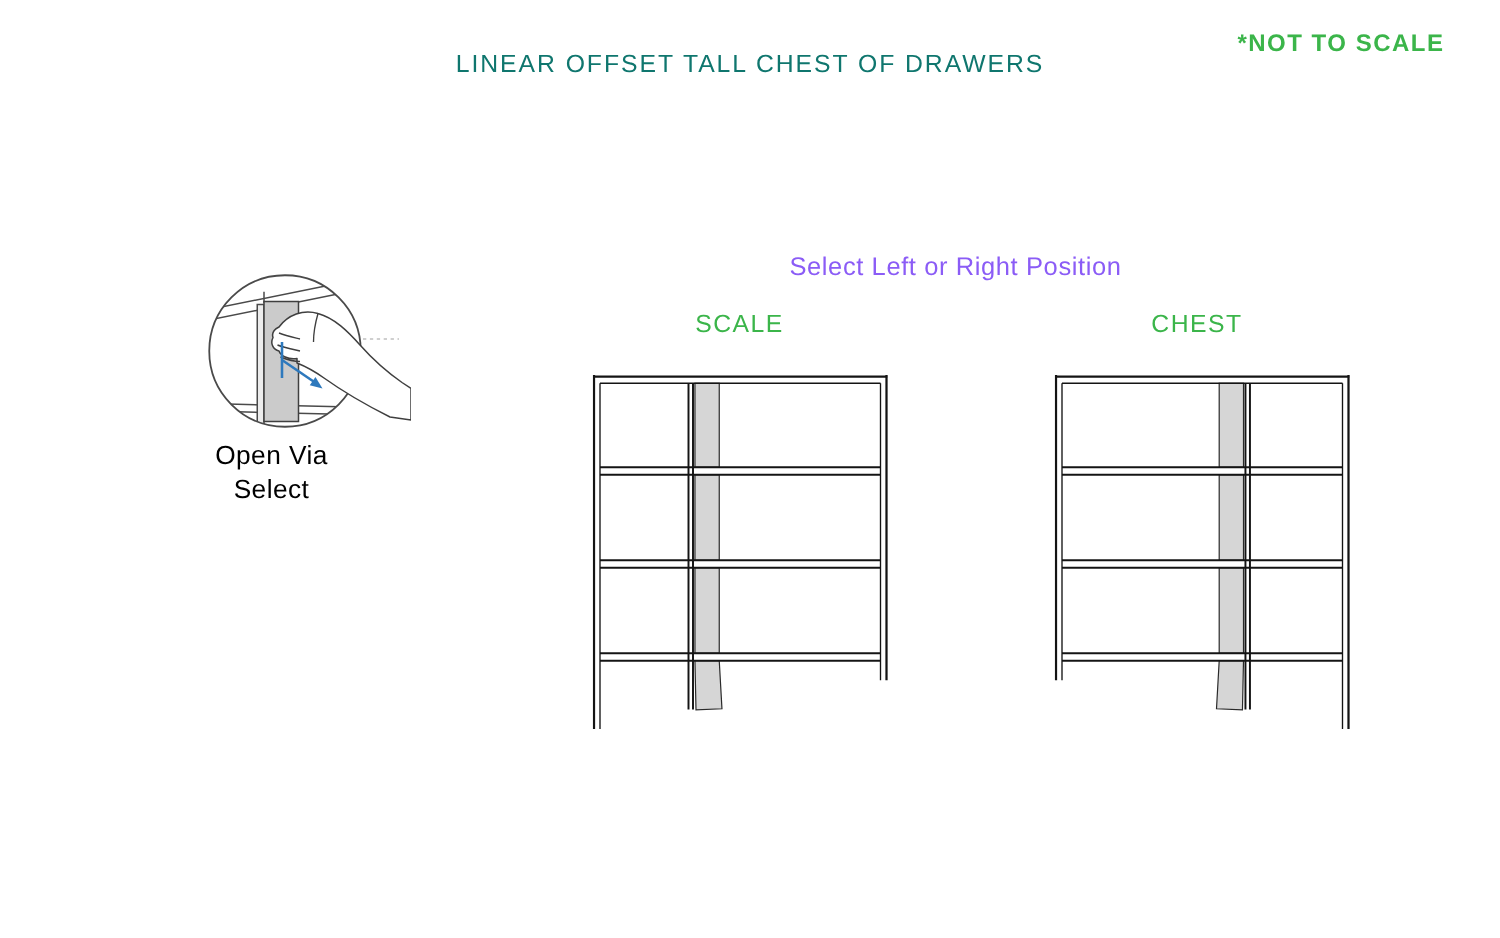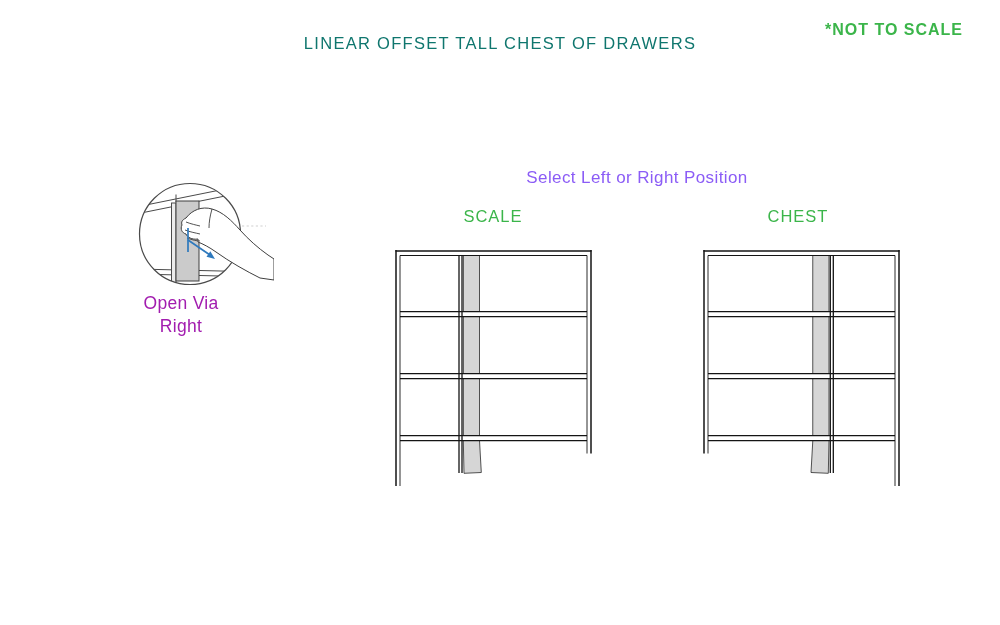--- a/index.html
+++ b/index.html
@@ -25,21 +25,21 @@
     font-size:16.5px;font-weight:500;letter-spacing:1px;color:#3bb54a;
   }
   .option-label.left{left:438px;}
   .option-label.right{left:743px;}
   .chest{top:250px;width:197px;height:238px;}
   .chest.left{left:395px;}
   .chest.right{left:703px;}
   .illustration{left:126px;top:172px;width:148px;height:128px;}
   .illustration-caption{
     left:111px;top:292px;width:140px;text-align:center;
-    font-size:17.5px;line-height:22.5px;color:#a21caf;letter-spacing:.3px;
+    font-size:17.5px;line-height:22.5px;color:#000000;letter-spacing:.3px;
   }
   svg{display:block;}
 </style>
 </head>
 <body>
 
 <div>
 
   <div class="abs page-title">LINEAR OFFSET TALL CHEST OF DRAWERS</div>
 
@@ -91,21 +91,21 @@
       <g stroke="#2e79bd" stroke-width="1.7">
         <line x1="62" y1="56" x2="62" y2="80"></line>
         <line x1="62" y1="68" x2="84" y2="83"></line>
         <polygon points="89,87 80.5,84.8 84.3,79.3" fill="#2e79bd" stroke="none"></polygon>
       </g>
     </svg>
   </div>
 
   <div class="abs illustration-caption">
     <div>Open Via</div>
-    <div>Right</div>
+    <div>Select</div>
   </div>
 
   <div class="abs selector-heading">Select Left or Right Position</div>
 
   <div class="abs option-label left">SCALE</div>
   <div class="abs chest left">
     <svg width="197" height="238" viewBox="0 0 197 238">
 
       <g fill="#d6d6d6" stroke="#2a2a2a" stroke-width="0.8">
         <rect x="68.3" y="5.5" width="16.2" height="56"></rect>

